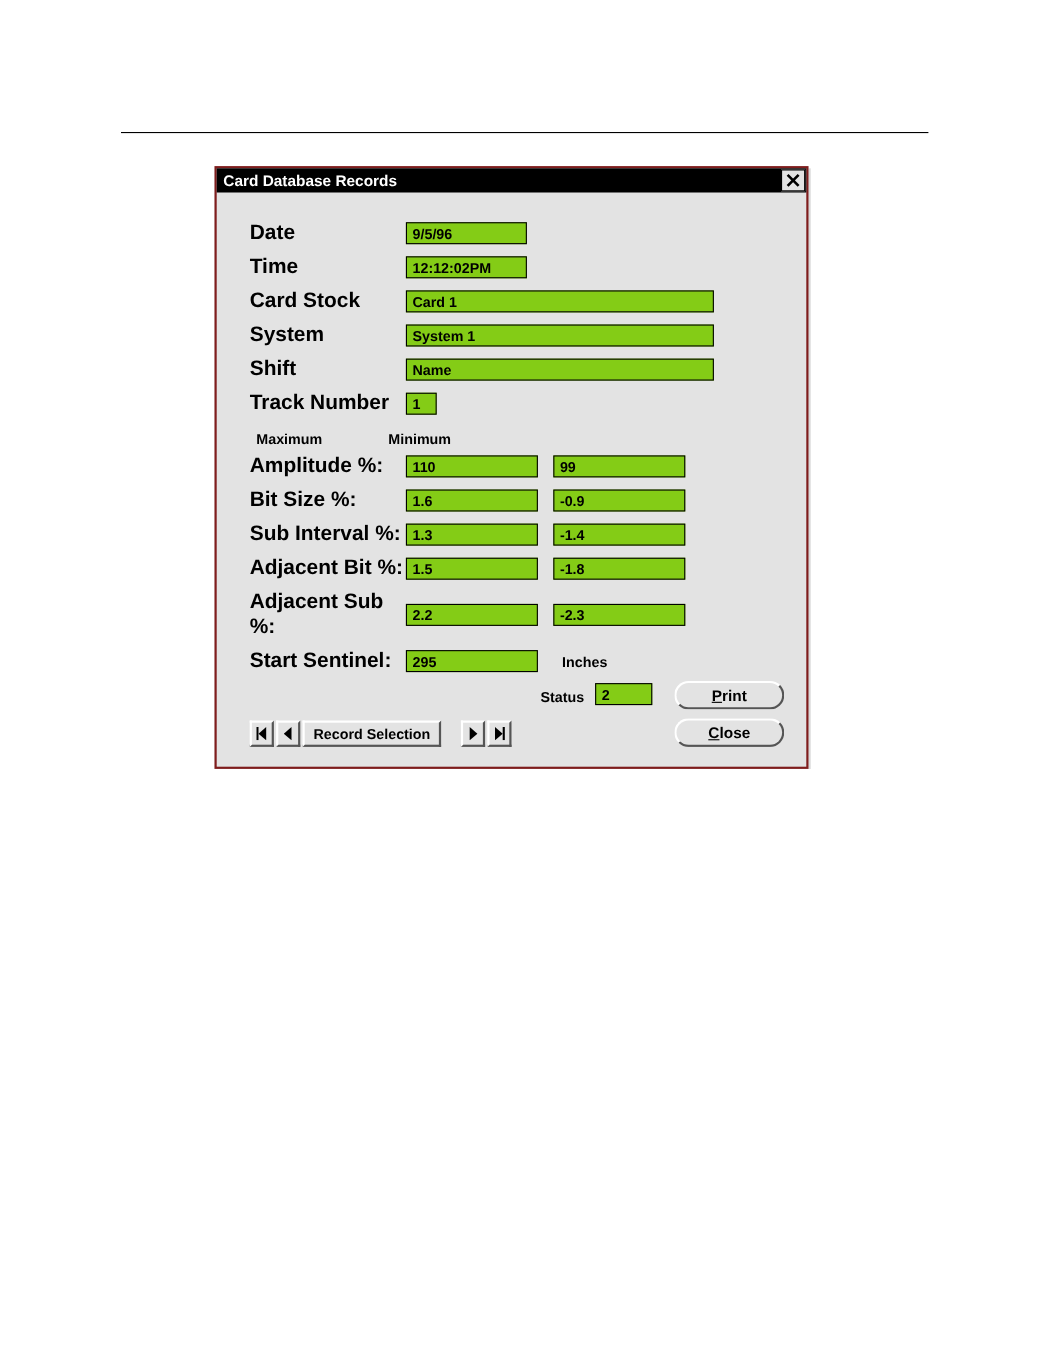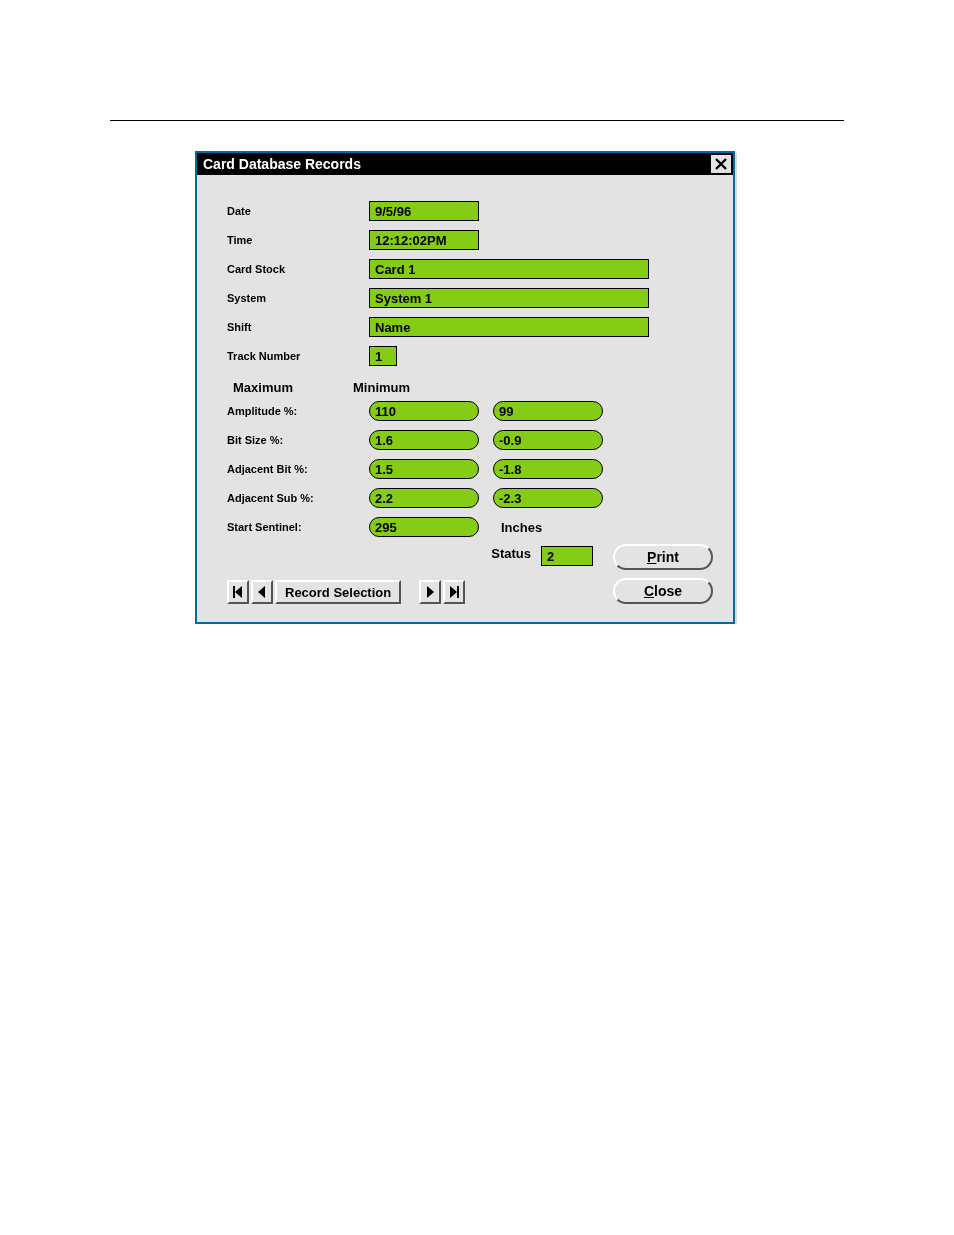--- a/index.html
+++ b/index.html
@@ -14,21 +14,21 @@
     width: 954px;
     padding-top: 120px;
   }
   .hr {
     border-top: 1.5px solid #000;
     margin: 0 110px 30px 110px;
   }
   .dialog {
     width: 540px;
     margin: 0 0 0 195px;
-    border: 2px solid #0369a1;
+    border: 2px solid #7f1d1d;
     background: #e3e3e3;
     box-shadow: 2px 2px 0 rgba(0,0,0,0.15);
   }
   .titlebar {
     background: #000;
     color: #fff;
     display: flex;
     align-items: center;
     justify-content: space-between;
     height: 22px;
@@ -55,53 +55,53 @@
     padding: 26px 20px 18px 30px;
   }
   .row {
     display: flex;
     align-items: center;
     margin-bottom: 9px;
   }
   .label {
     width: 142px;
     font-weight: bold;
-    font-size: 11px;
+    font-size: 19px;
   }
   .field {
     border: 1.5px solid #000;
     background: #84cc16;
     font-weight: bold;
     font-size: 13px;
     padding: 2px 5px;
     height: 20px;
     line-height: 15px;
   }
   .w-date { width: 110px; }
   .w-wide { width: 280px; }
   .w-track { width: 28px; }
-  .w-num { width: 110px; border-radius: 10px; }
+  .w-num { width: 120px; }
   .w-status { width: 52px; }
   .col-headers {
     display: flex;
     margin-top: 14px;
     margin-bottom: 6px;
     gap: 0;
   }
   .col-headers .hcol {
     font-weight: bold;
     font-size: 13px;
   }
   .hcol.max { width: 124px; text-align: left; padding-left: 6px;}
   .hcol.min { width: 110px; text-align: left; padding-left: 2px;}
   .paircell { display: flex; gap: 14px; }
   .unit { font-weight: bold; font-size: 13px; margin-left: 8px; }
   .status-row {
     display: flex;
-    align-items: flex-start;
+    align-items: flex-end;
     justify-content: flex-end;
     margin-top: 6px;
     padding-right: 120px;
     gap: 10px;
   }
   .status-label { font-weight: bold; font-size: 13px; }
   .btnrow {
     display: flex;
     justify-content: space-between;
     align-items: flex-end;
@@ -218,20 +218,27 @@
         </div>
       </div>
       <div class="row">
         <div class="label">Bit Size %:</div>
         <div class="paircell">
           <div class="field w-num">1.6</div>
           <div class="field w-num">-0.9</div>
         </div>
       </div>
       <div class="row">
+        <div class="label">Sub Interval %:</div>
+        <div class="paircell">
+          <div class="field w-num">1.3</div>
+          <div class="field w-num">-1.4</div>
+        </div>
+      </div>
+      <div class="row">
         <div class="label">Adjacent Bit %:</div>
         <div class="paircell">
           <div class="field w-num">1.5</div>
           <div class="field w-num">-1.8</div>
         </div>
       </div>
       <div class="row">
         <div class="label">Adjacent Sub %:</div>
         <div class="paircell">
           <div class="field w-num">2.2</div>

